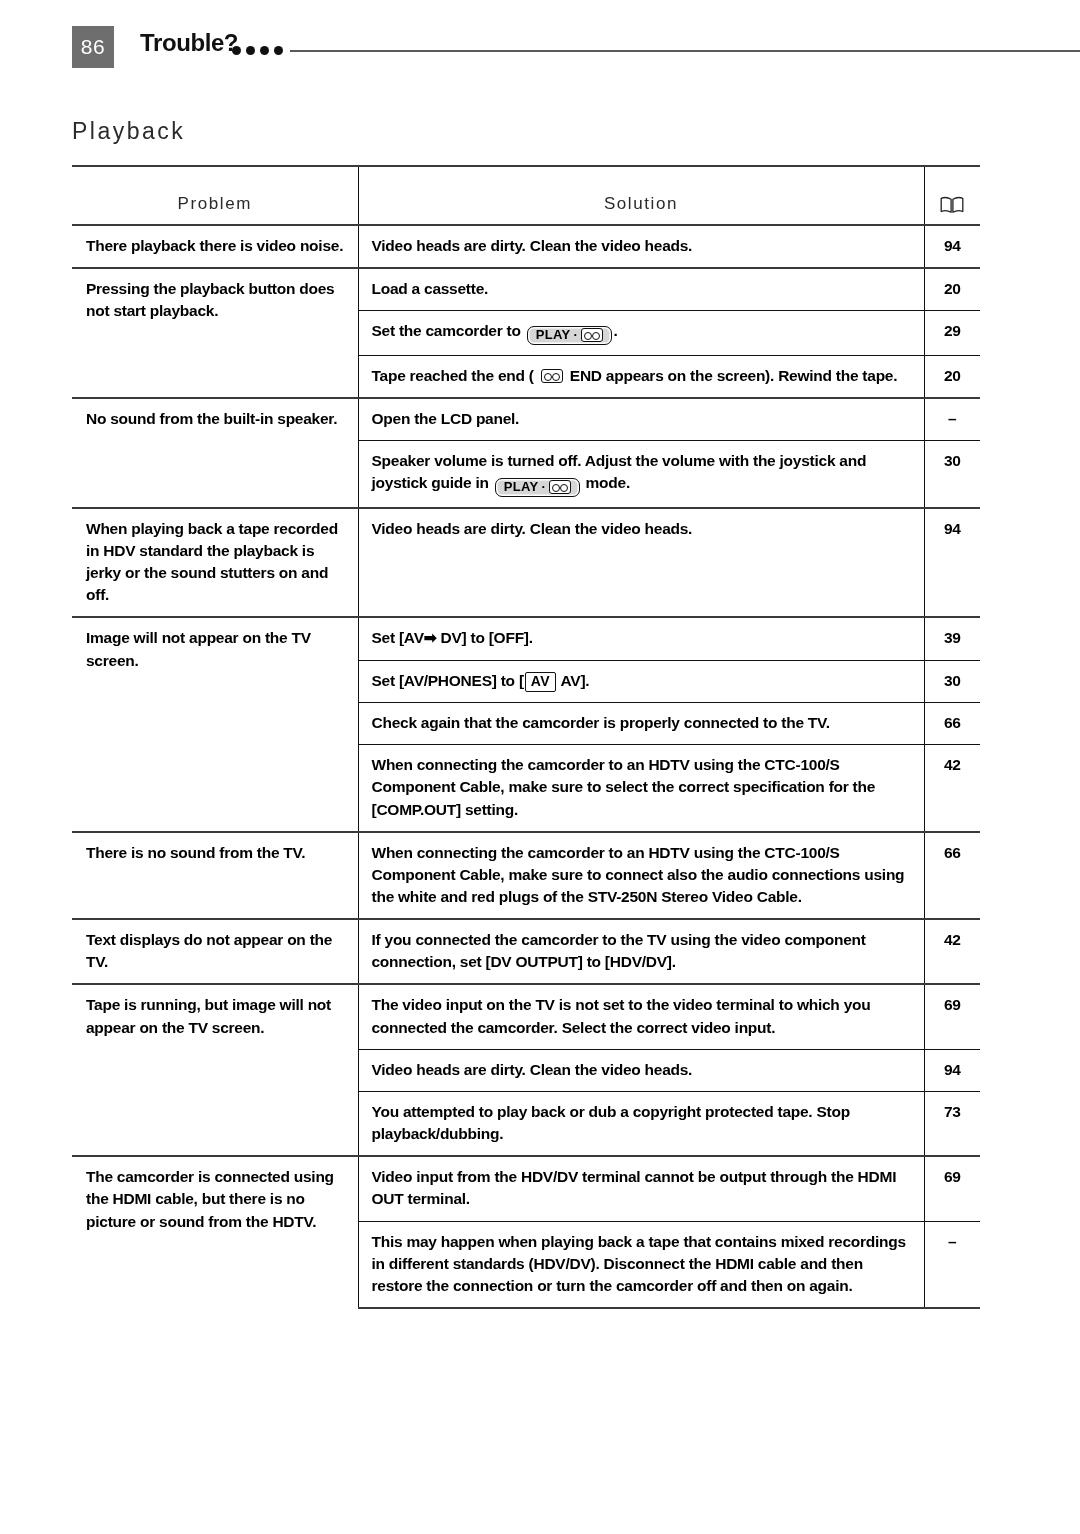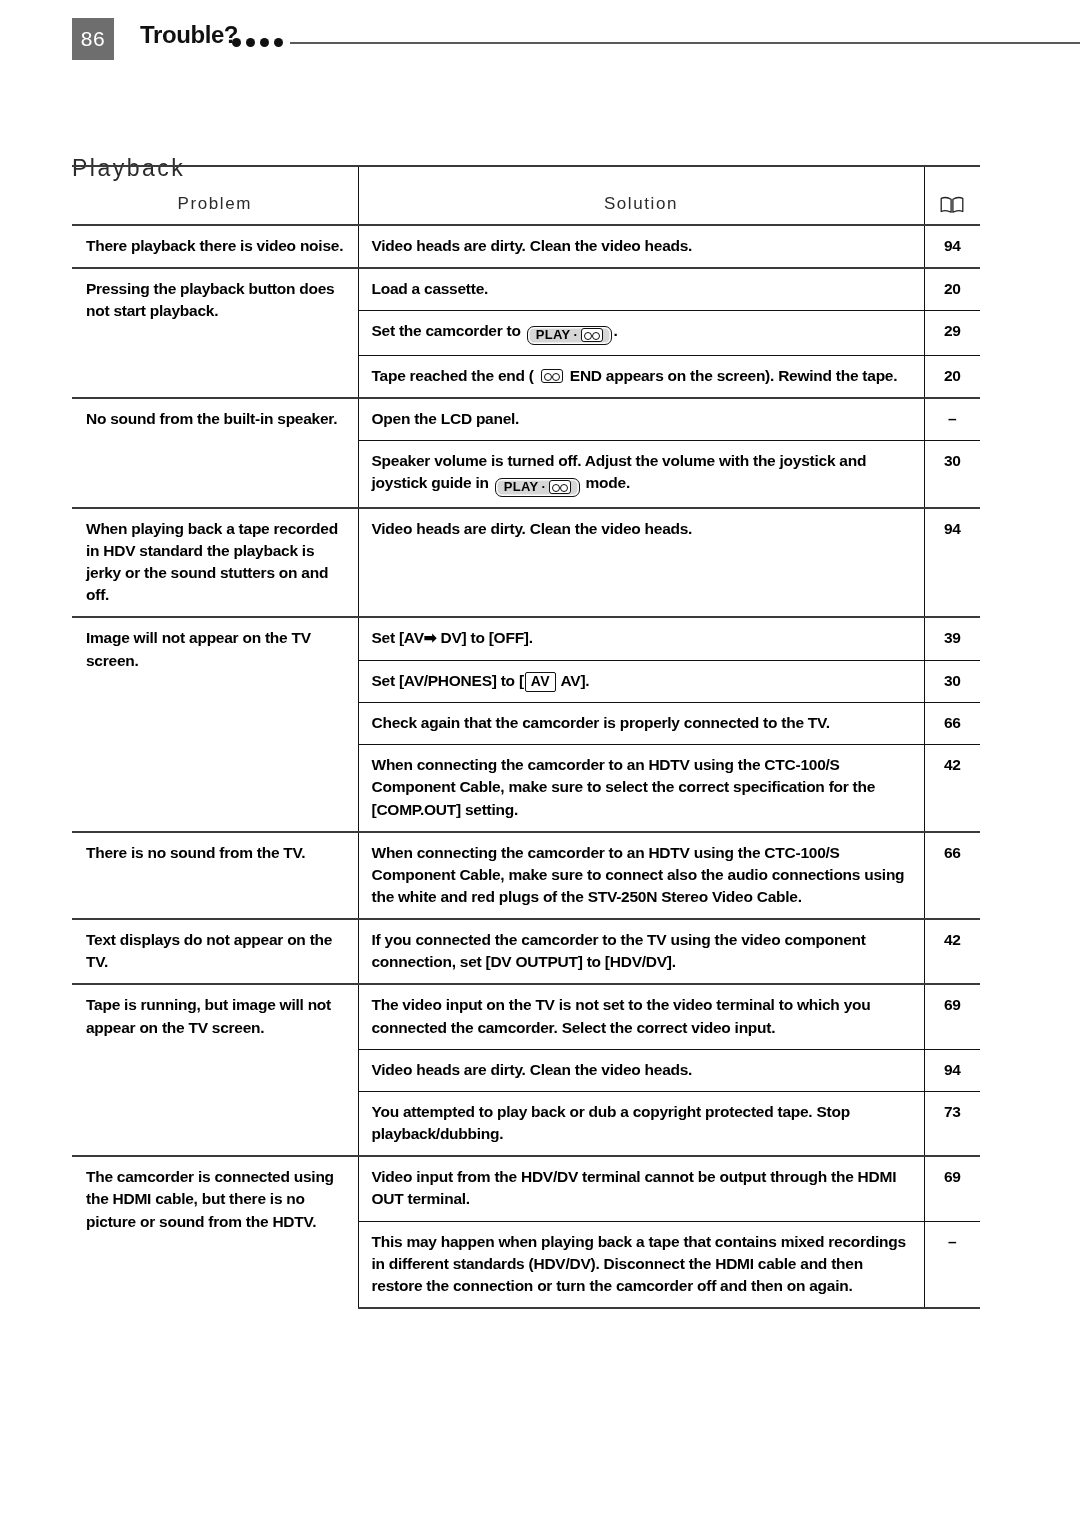--- a/index.html
+++ b/index.html
@@ -11,21 +11,21 @@
     width: 1080px; height: 1534px;
     font-family: "Liberation Sans", sans-serif;
     color: #000;
     position: relative;
     overflow: hidden;
   }
 
   
   .page-header {
     position: absolute;
-    left: 0; top: 0;
+    left: 0; top: 8px;
     width: 912px; height: 90px;
   }
   .page-num-box {
     position: absolute;
     left: 72px; top: 18px;
     width: 42px; height: 42px;
     background: #6e6e6e;
     color: #ffffff;
     font-size: 21px;
     font-weight: 400;
@@ -63,21 +63,20 @@
   }
 
   
   .section-title {
     position: absolute;
     left: 72px; top: 118px;
     font-size: 23px;
     font-weight: 400;
     letter-spacing: 2.5px;
     color: #2b2b2b;
-    margin-top: 37px;
   }
 
   
   .tbl-wrap {
     position: absolute;
     left: 72px; top: 165px;
     width: 908px;
   }
   table.trouble {
     width: 908px;

